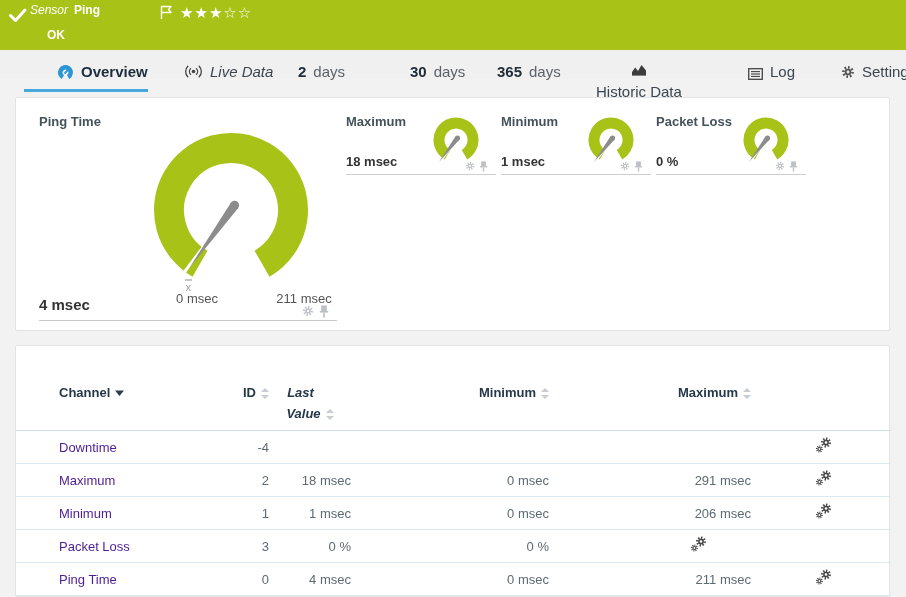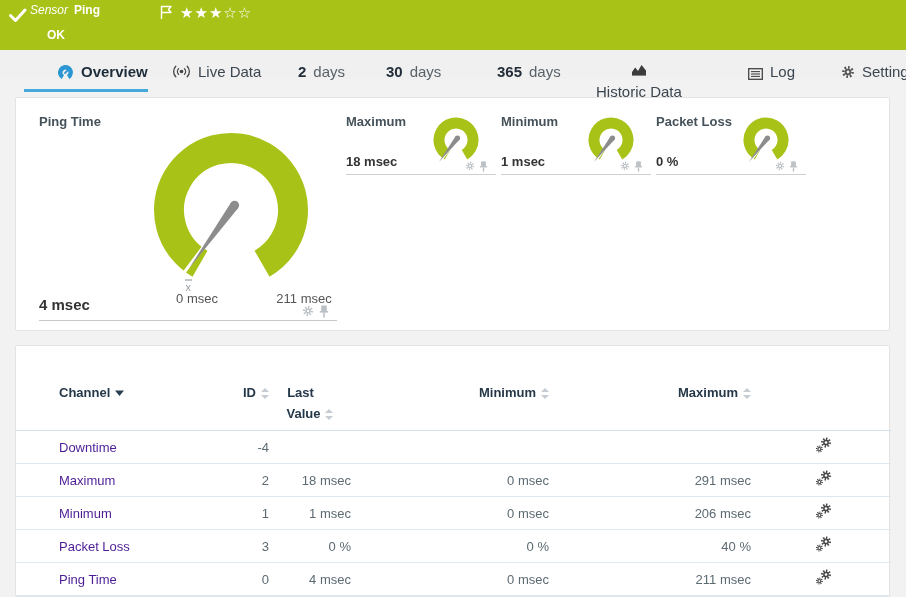--- a/index.html
+++ b/index.html
@@ -25,23 +25,23 @@
   .status-ok { position:absolute; left:47px; top:28px; color:#fff; font-size:12px; font-weight:700; }
 
   
   .tabbar { position:absolute; left:0; top:50px; width:906px; height:29px; background:#f0f0f0; }
   .tab { position:absolute; top:13px; display:flex; align-items:center; gap:7px;
          font-size:15px; color:#3c4650; cursor:pointer; white-space:nowrap; }
   .tab .num { font-weight:700; color:#222d38; }
   .tab .word { color:#5a6268; }
   .tab-overview { left:57px; }
   .tab-overview .tlabel { color:#1d2c3a; font-weight:600; }
-  .tab-livedata { left:172px; }
+  .tab-livedata { left:184px;font-style:italic; }
   .tab-2days { left:298px; }
-  .tab-30days { left:386px; }
+  .tab-30days { left:410px; }
   .tab-365days { left:497px; }
   .tab-historic { left:596px;flex-direction:column; }
   .tab-log { left:748px;align-items:flex-end; }
   .tab-settings { left:841px; }
   .tab-underline { position:absolute; left:24px; top:39px; width:124px; height:3px; background:#45a9dc; }
 
   
   .card { position:absolute; left:15px; width:875px; background:#fff; border:1px solid #e3e3e3; border-radius:2px; }
   .card-gauges { top:97px; height:234px; }
   .card-table { top:345px; height:252px; }
@@ -72,21 +72,21 @@
     display:grid;
     grid-template-columns:160px 50px 82px 198px 202px 125px;
     padding-left:43px;
     align-items:center;
     font-size:13px;
   }
   .thead { align-items:start; padding-top:5px; padding-bottom:8px; border-bottom:1px solid #cfe0ec;
            font-weight:700; color:#25384a; }
   .thead .hcell { display:flex; align-items:center; gap:5px; line-height:16px; }
   .hc-right { justify-content:flex-end; }
-  .hc-col { flex-direction:column; align-items:flex-end; gap:0; }
+  .hc-col { flex-direction:column; align-items:flex-end; gap:0;font-style:italic; }
   .hc-col .l2 { display:flex; align-items:center; gap:5px; }
   .hc-col .l1 { padding-right:19px; }
   .trow { height:33px; border-bottom:1px solid #dce8f2; }
   .c-channel { color:#4c1d95; }
   .c-num { text-align:right; color:#5c6a72; }
   .c-icon { justify-self:end; padding-right:44px; }
   .sorter { cursor:pointer; }
   .gearset { cursor:pointer; display:inline-block; }
 </style>
 </head>
@@ -354,21 +354,20 @@
         <circle cx="4.4" cy="12" r="1.9" fill="#474747"></circle>
             <circle cx="4.4" cy="12" r="0.9" fill="#fff"></circle>
       </svg></div>
     </div>
 
     <div class="trow">
       <div class="c-channel">Packet Loss</div>
       <div class="c-num">3</div>
       <div class="c-num">0 %</div>
       <div class="c-num">0 %</div>
-      <div class="c-num">40 %</div>
       <div class="c-icon"><svg class="gearset" width="17" height="17" viewBox="0 0 17 17">
         <circle cx="11" cy="5.5" r="3.8" fill="none" stroke="#474747" stroke-width="2.4" pathLength="40" stroke-dasharray="2.4 2.6"></circle>
         <circle cx="11" cy="5.5" r="2.9" fill="#474747"></circle>
             <circle cx="11" cy="5.5" r="1.3" fill="#fff"></circle>
         <circle cx="4.4" cy="12" r="2.5" fill="none" stroke="#474747" stroke-width="2" pathLength="40" stroke-dasharray="2.4 2.6"></circle>
         <circle cx="4.4" cy="12" r="1.9" fill="#474747"></circle>
             <circle cx="4.4" cy="12" r="0.9" fill="#fff"></circle>
       </svg></div>
     </div>
 

